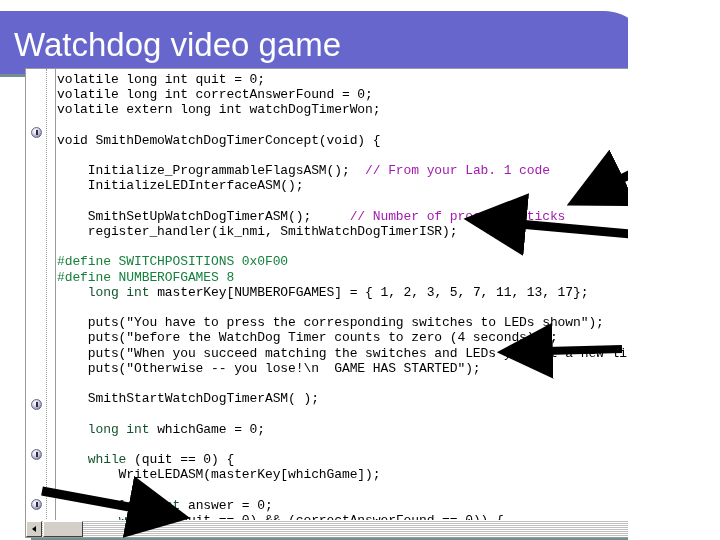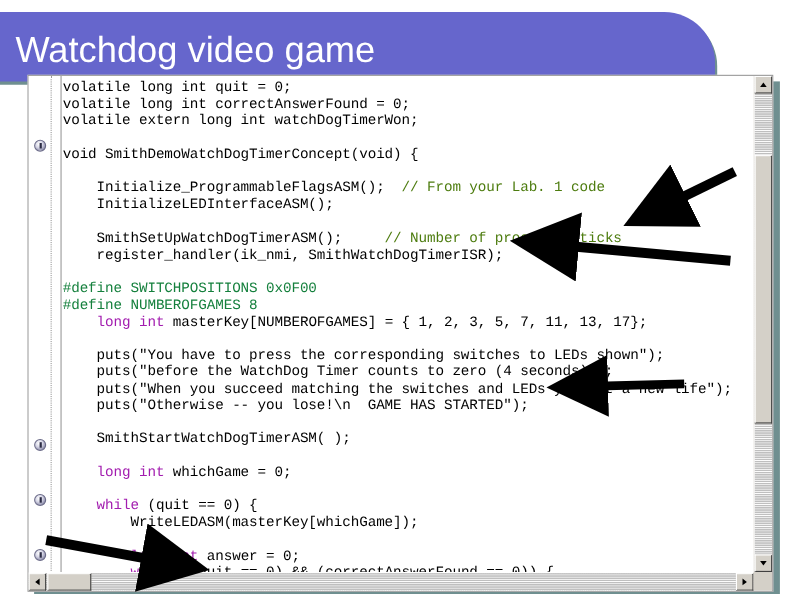--- a/index.html
+++ b/index.html
@@ -5,21 +5,21 @@
   html, body {
     margin: 0; padding: 0;
     width: 720px; height: 540px;
     overflow: hidden;
     background: #ffffff;
     font-family: "Liberation Sans", sans-serif;
   }
 
   #slide {
     position: relative;
-    width: 720px; height: 540px;
+    width: 628px; height: 540px;
     background: #ffffff;
     overflow: hidden;
   }
 
   
   .banner {
     position: absolute;
     left: -12px; top: 11px;
     width: 662px; height: 63px;
     background: #6666cc;
@@ -104,22 +104,22 @@
     overflow: hidden;
   }
   .code {
     font-family: "Liberation Mono", "DejaVu Sans Mono", monospace;
     font-size: 13px;
     line-height: 15.2px;
     white-space: pre;
     color: #000000;
     letter-spacing: -0.1px;
   }
-  .code .kw   { color: #a21caf; }
-  .code .cmt  { color: #4d7c0f; }
+  .code .kw   { color: #14532d; }
+  .code .cmt  { color: #a21caf; }
   .code .pp   { color: #15803d; }
   .code .blank { display: block; height: 15.2px; }
 
   
   .vscroll {
     position: absolute;
     right: 0; top: 0;
     width: 17px; bottom: 17px;
     background: #d4d0c8;
     background-image:

